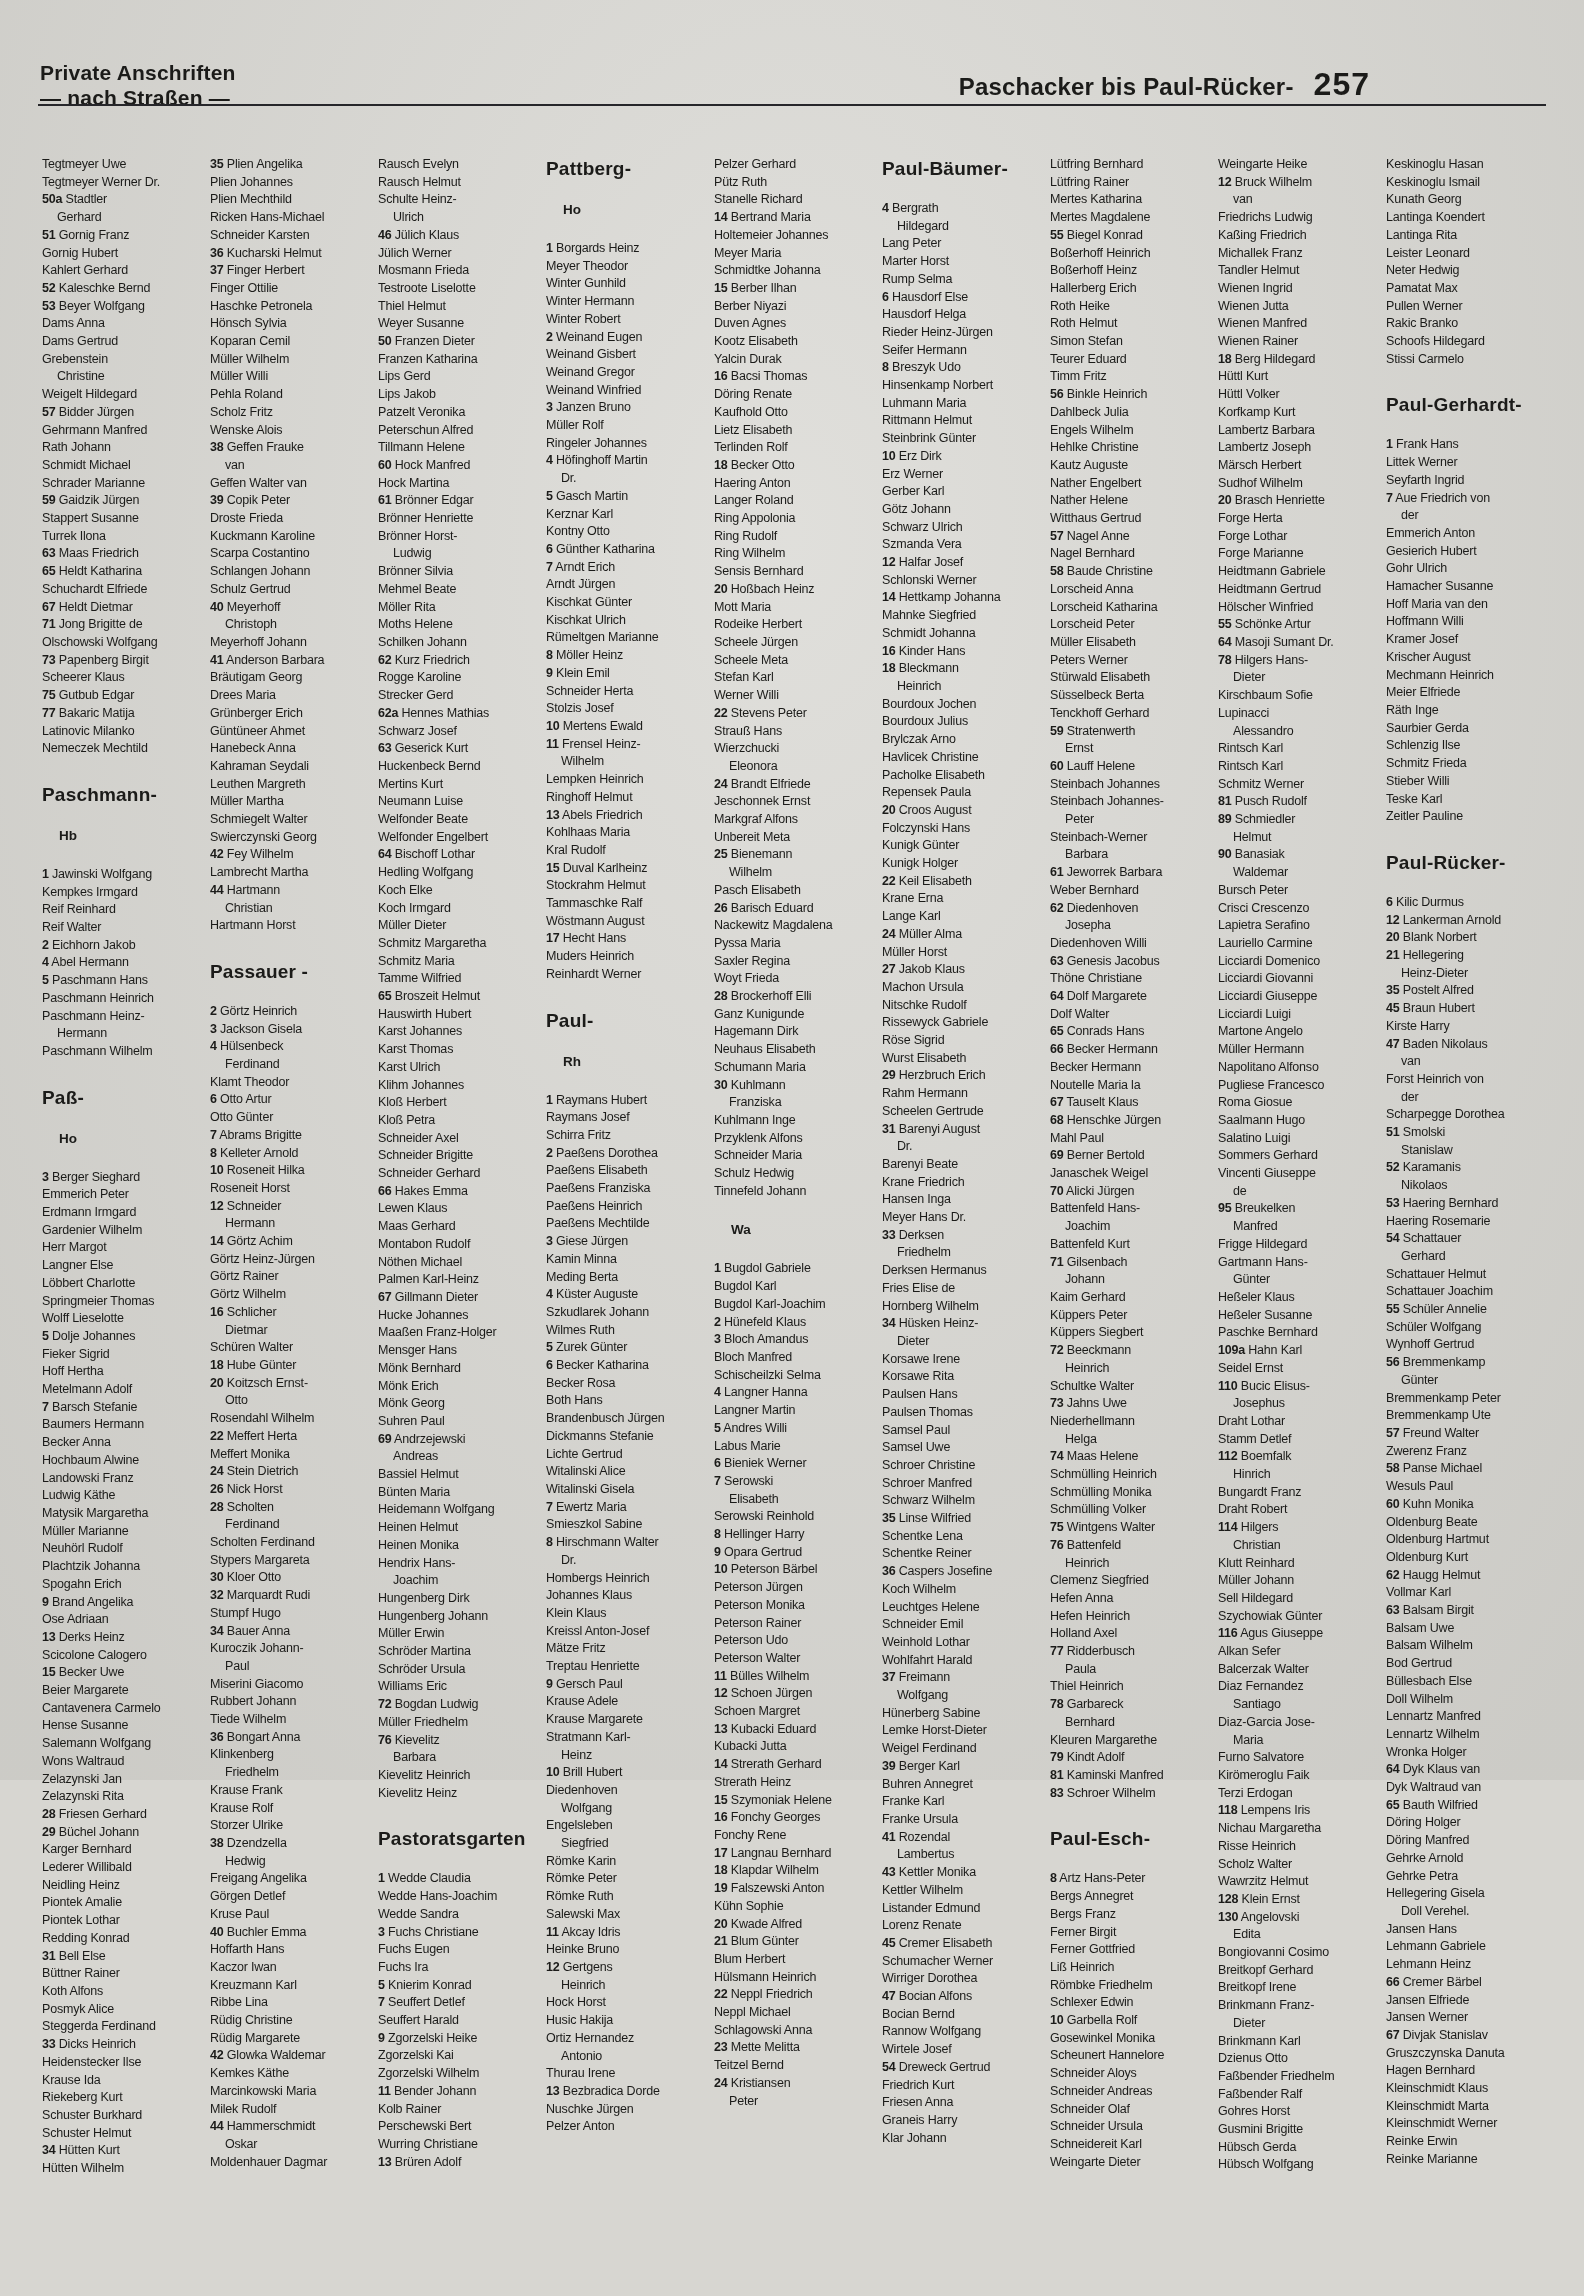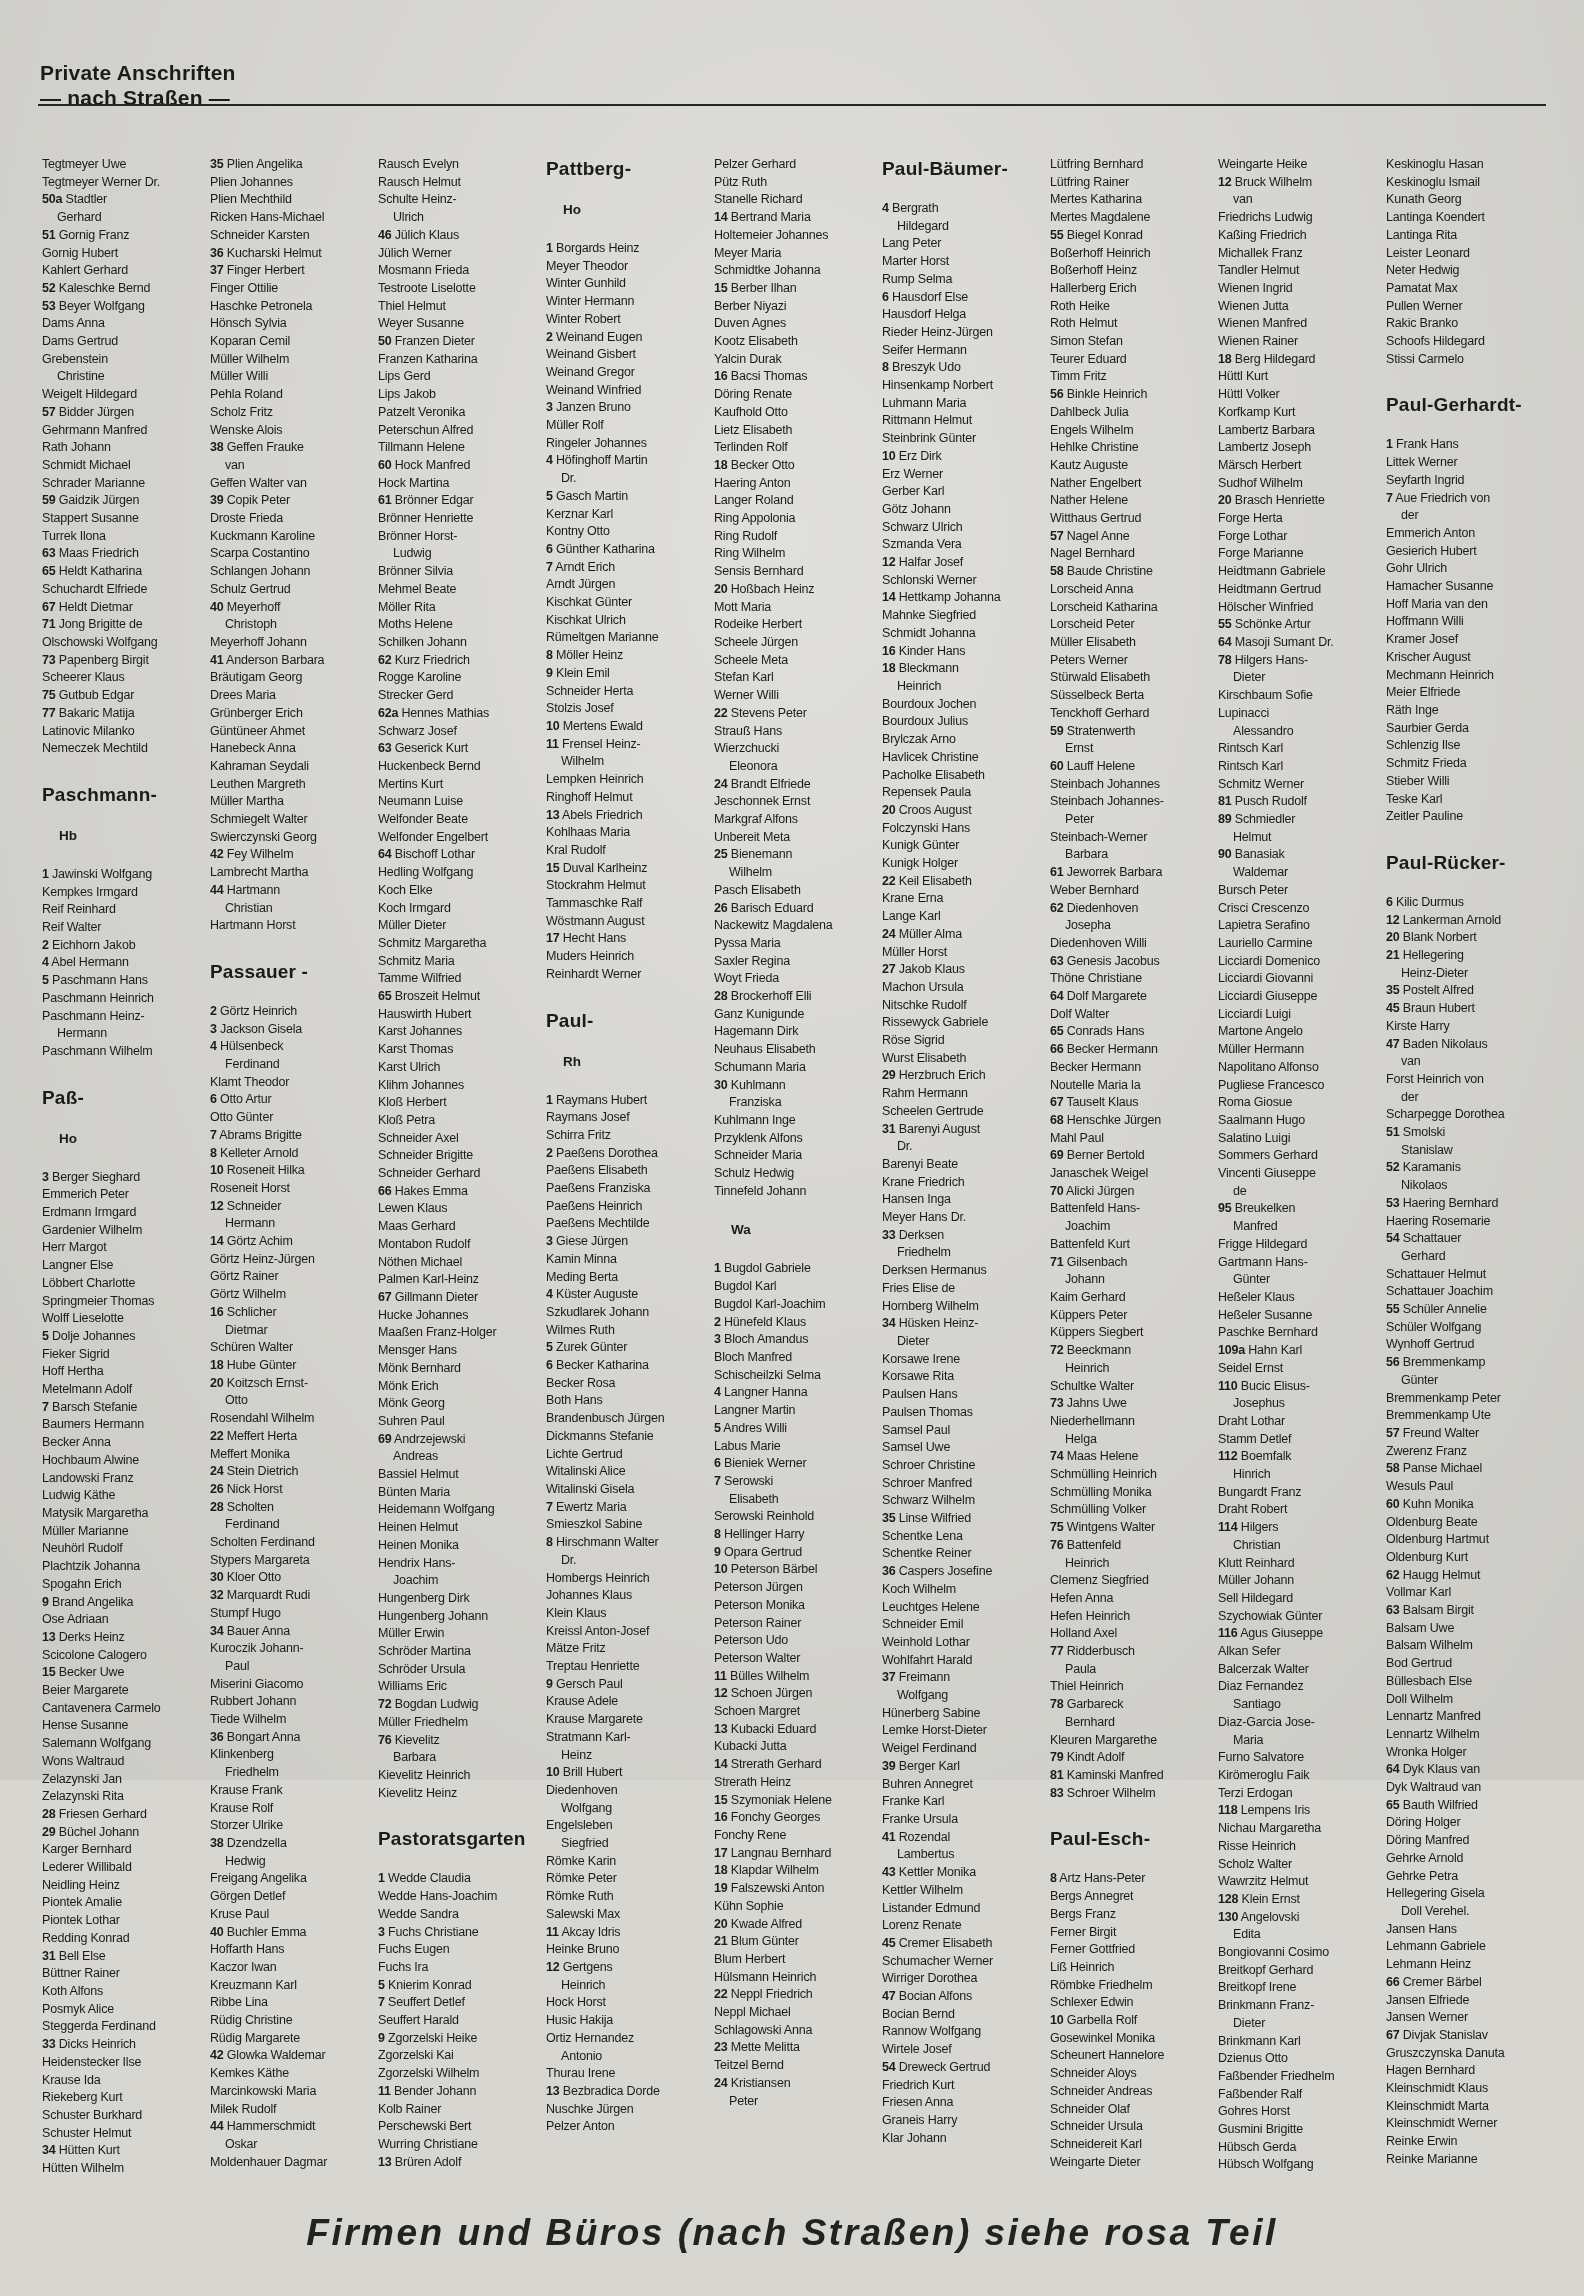--- a/index.html
+++ b/index.html
@@ -59,20 +59,24 @@
 </head>
 <body>
 
 <div class="page">
 
   <div class="hdr-left">
     <div>Private Anschriften</div>
     <div>— nach Straßen —</div>
   </div>
 
+  <div class="hdr-right">
+    <span class="hdr-range">Paschacker bis Paul-Rücker-</span>
+    <span class="hdr-page">257</span>
+  </div>
 
   <div class="rule"></div>
 
   <div class="cols" id="cols">
       <div class="col">
         <div class="line">Tegtmeyer Uwe</div>
         <div class="line">Tegtmeyer Werner Dr.</div>
         <div class="line"><b>50a</b> Stadtler</div>
         <div class="line cont">Gerhard</div>
         <div class="line"><b>51</b> Gornig Franz</div>
@@ -1068,15 +1072,14 @@
         <div class="line">Gruszczynska Danuta</div>
         <div class="line">Hagen Bernhard</div>
         <div class="line">Kleinschmidt Klaus</div>
         <div class="line">Kleinschmidt Marta</div>
         <div class="line">Kleinschmidt Werner</div>
         <div class="line">Reinke Erwin</div>
         <div class="line">Reinke Marianne</div>
       </div>
     </div>
 
-  <div class="footer">Firmen und Büros (nach Straßen) siehe rosa Teil</div>
 
 </div>
 
 </body></html>

